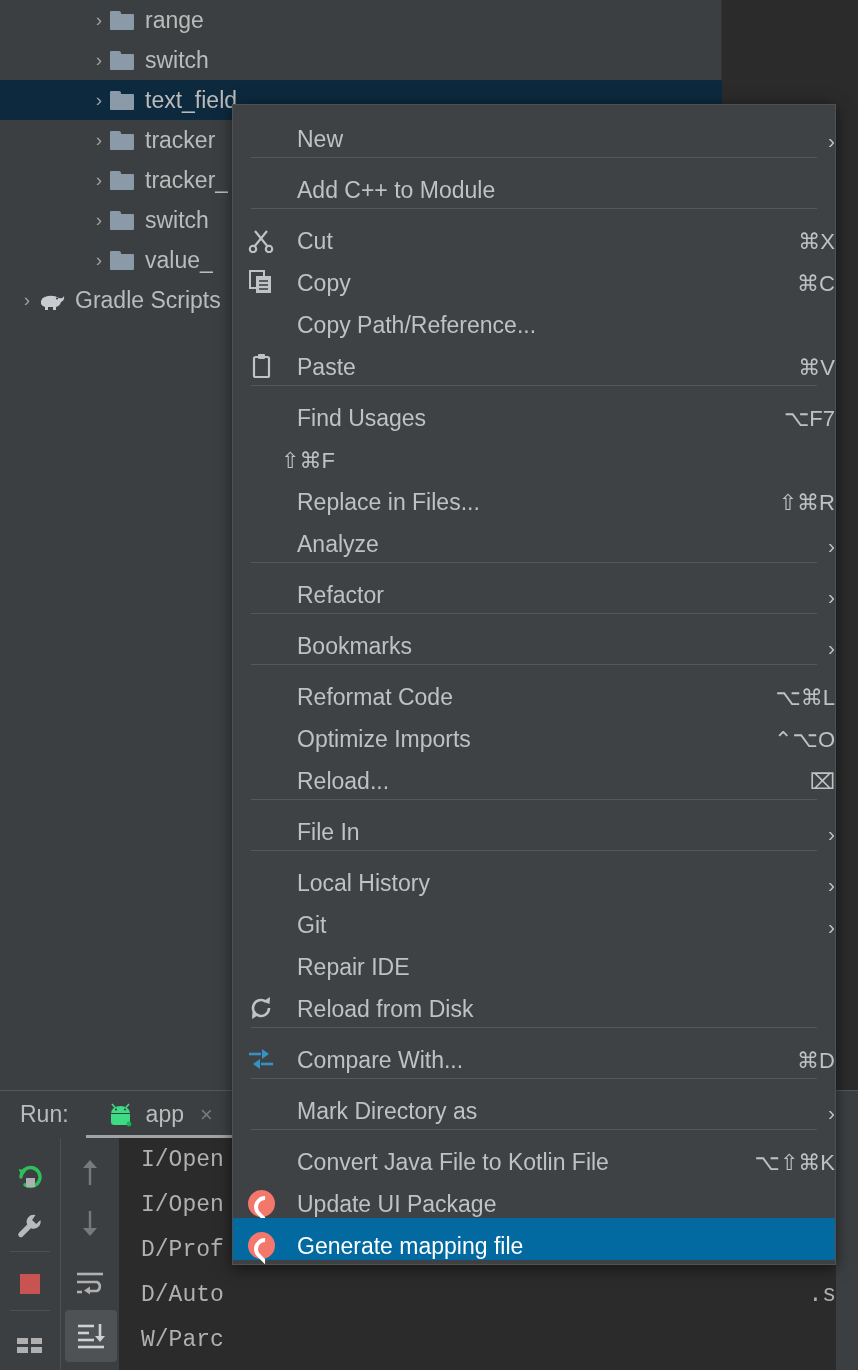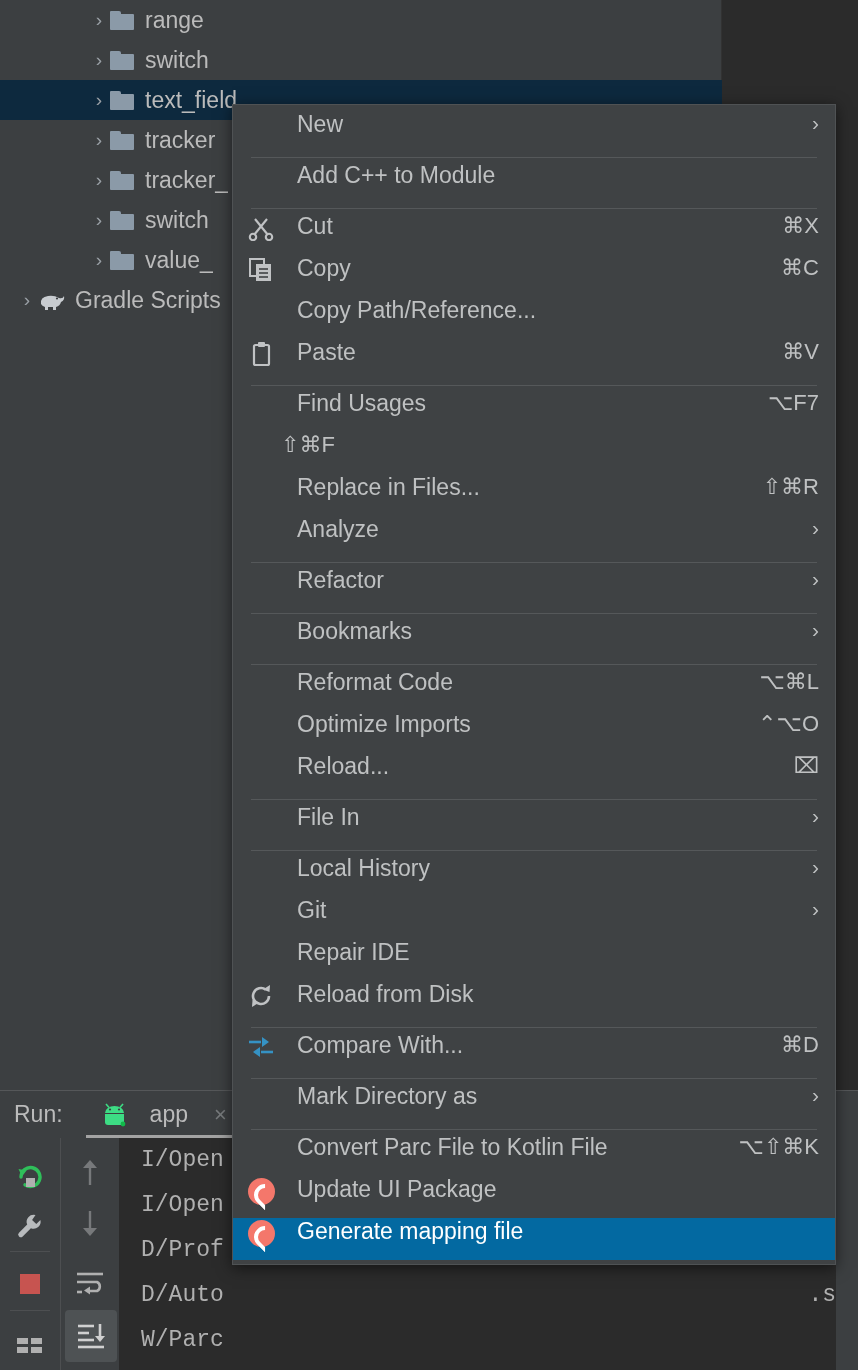--- a/index.html
+++ b/index.html
@@ -61,24 +61,24 @@
   .run-panel {
     position: absolute; left: 0; top: 1090px; width: 858px; height: 280px;
     background: #3c3f41;
     border-top: 1px solid #555759;
   }
   .run-header {
     position: absolute; left: 0; top: 0; width: 858px; height: 47px;
     display: flex; align-items: center;
   }
   .run-title {
-    color: #bbbbbb; font-size: 23px; margin-left: 14px;
+    color: #bbbbbb; font-size: 23px; margin-left: 20px;
   }
   .run-tab {
-    display: flex; align-items: center; margin-left: 36px; gap: 20px;
+    display: flex; align-items: center; margin-left: 36px; gap: 10px;
   }
   .android-icon { width: 31px; height: 24px; position: relative; }
   .run-tab-label { color: #bbbbbb; font-size: 23px; }
   .run-tab-close { color: #777a7c; font-size: 22px; margin-left: 6px; }
   .run-tab-underline {
     position: absolute; left: 86px; top: 44px; width: 700px; height: 3px;
     background: #a3a3a3;
   }
   .run-toolbar-a {
     position: absolute; left: 0; top: 47px; width: 61px; height: 233px;
@@ -109,23 +109,23 @@
   .ctx-menu {
     position: absolute; left: 232px; top: 104px; width: 604px;
     background: #3f4244;
     border: 1px solid #4f5254;
     box-shadow: 0 3px 14px rgba(0,0,0,0.55);
     padding: 6px 0 4px 0;
     z-index: 50;
   }
   .menu-item {
     position: relative; height: 42px;
-    display: flex; align-items: flex-start;
+    display: flex; align-items: flex-end;
     color: #bfc1c2; font-size: 23px;
-    padding-left: 8px; padding-right: 16px;
+    padding-left: 8px; 
     white-space: nowrap;
   }
   .menu-item.highlight { background: #0369a1; color: #ffffff; }
   .mi-icon {
     width: 40px; height: 30px; flex: 0 0 auto;
     display: flex; align-items: center; justify-content: center;
   }
   .mi-label { flex: 1 1 auto; padding-left: 16px; }
   .mi-shortcut { color: #bfc1c2; font-size: 22px; flex: 0 0 auto; }
   .mi-arrow {
@@ -455,21 +455,21 @@
         </div>
         <div class="menu-sep"></div>
         <div class="menu-item">
           <span class="mi-icon"></span>
           <span class="mi-label">Mark Directory as</span>
           <span class="mi-arrow">›</span>
         </div>
         <div class="menu-sep"></div>
         <div class="menu-item">
           <span class="mi-icon"></span>
-          <span class="mi-label">Convert Parc File to Kotlin File</span>
+          <span class="mi-label">Convert Java File to Kotlin File</span>
           <span class="mi-shortcut">⌥⇧⌘K</span>
         </div>
         <div class="menu-item">
           <span class="mi-icon">
             <span class="plugin-ico"></span>
           </span>
           <span class="mi-label">Update UI Package</span>
         </div>
         <div class="menu-item highlight">
           <span class="mi-icon">

